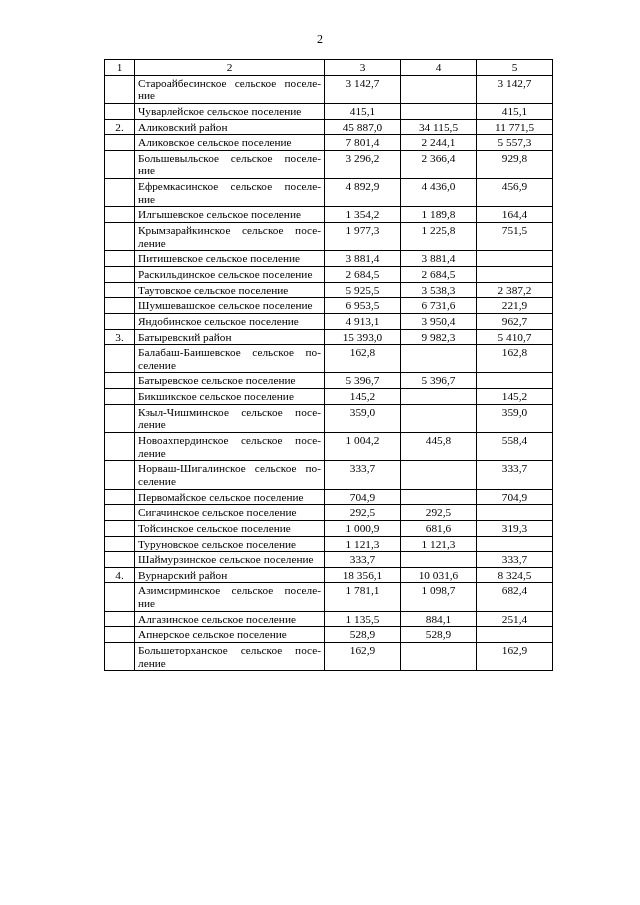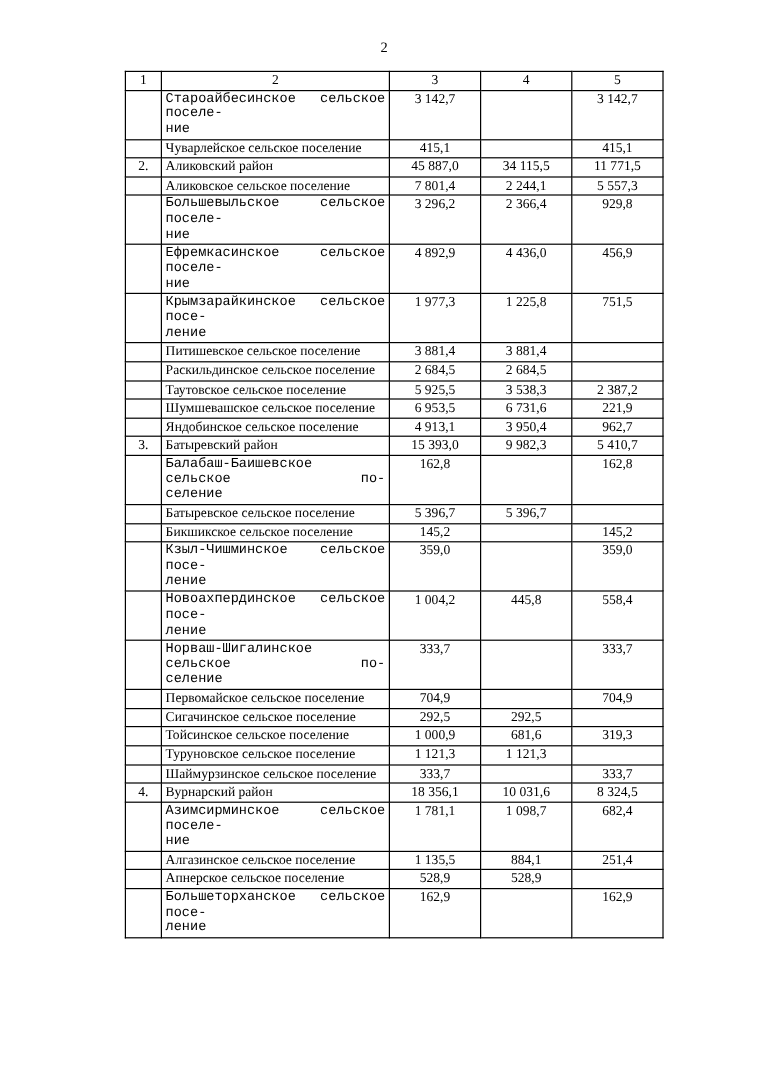--- a/index.html
+++ b/index.html
@@ -58,21 +58,20 @@
   td.name {
     text-align: justify;
     text-align-last: left;
     hyphens: manual;
     padding-left: 4px;
     padding-right: 3px;
   }
   td.name.two-line {
     text-align: justify;
     text-align-last: left;
-    font-family: Liberation Mono, monospace;
   }
   td.val {
     text-align: center;
   }
   tr.head td {
     text-align: center;
   }
   .spread {
     display: block;
     text-align: justify;
@@ -139,20 +138,27 @@
           </tr>
           <tr>
             <td class="num"></td>
             <td class="name two-line"><span class="spread">Ефремкасинское сельское поселе-</span><span>ние</span></td>
             <td class="val">4 892,9</td>
             <td class="val">4 436,0</td>
             <td class="val">456,9</td>
           </tr>
           <tr>
             <td class="num"></td>
+            <td class="name">Илгышевское сельское поселение</td>
+            <td class="val">1 354,2</td>
+            <td class="val">1 189,8</td>
+            <td class="val">164,4</td>
+          </tr>
+          <tr>
+            <td class="num"></td>
             <td class="name two-line"><span class="spread">Крымзарайкинское сельское посе-</span><span>ление</span></td>
             <td class="val">1 977,3</td>
             <td class="val">1 225,8</td>
             <td class="val">751,5</td>
           </tr>
           <tr>
             <td class="num"></td>
             <td class="name">Питишевское сельское поселение</td>
             <td class="val">3 881,4</td>
             <td class="val">3 881,4</td>

